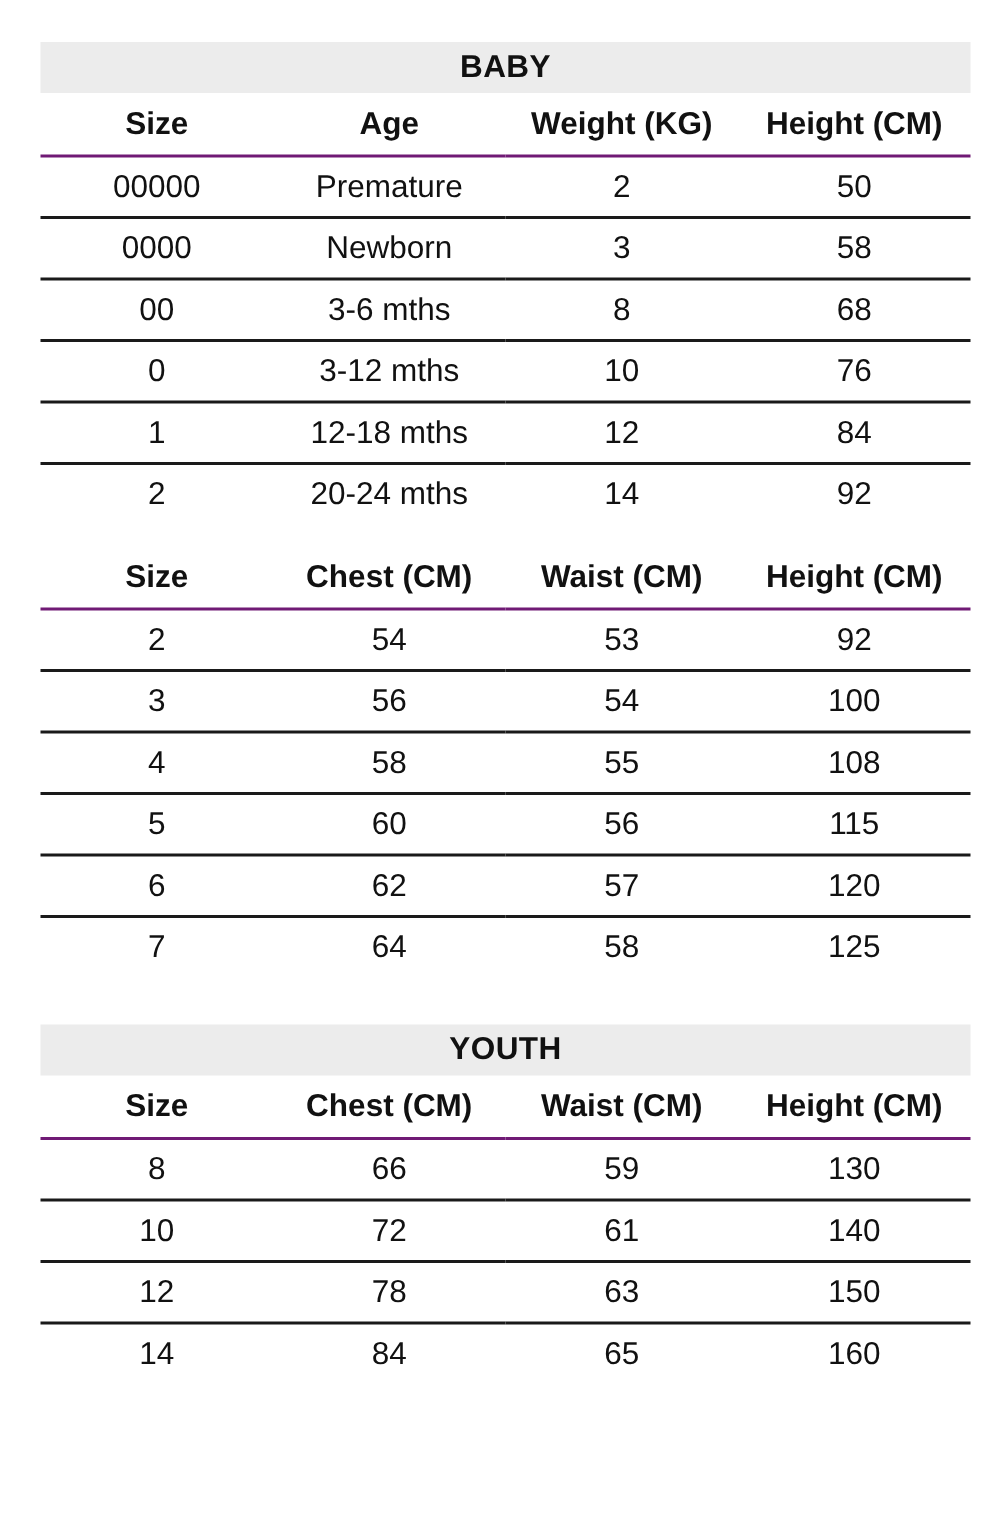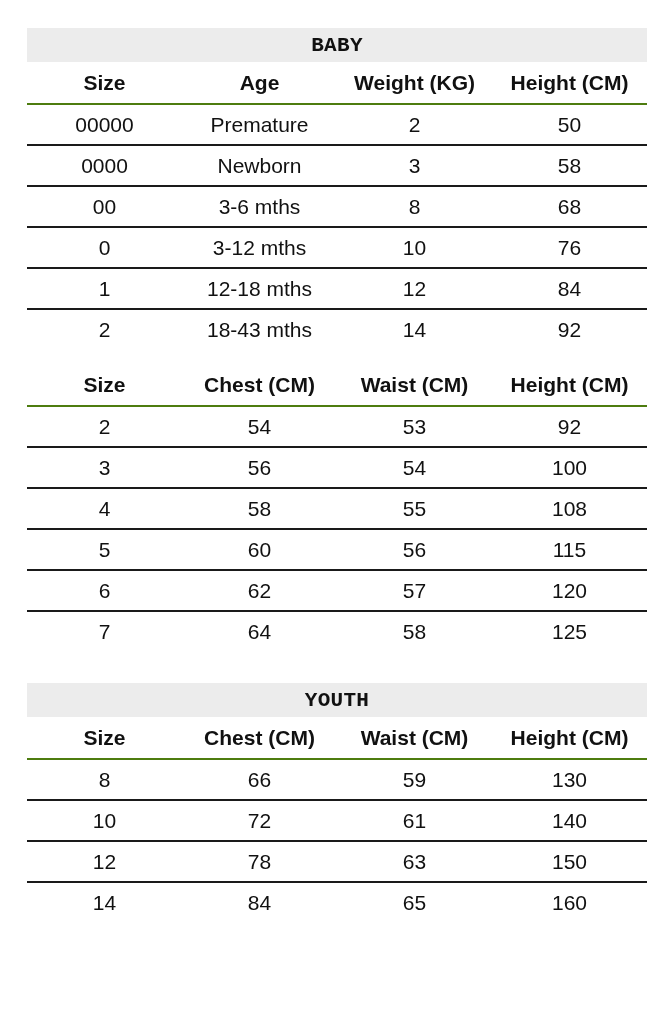--- a/index.html
+++ b/index.html
@@ -22,29 +22,28 @@
   }
   table.size-table col { width: 25%; }
   .section-title-cell {
     background: #ececec;
     font-weight: bold;
     font-size: 21px;
     text-align: center;
     height: 34px;
     vertical-align: middle;
     letter-spacing: 0.3px;
-    font-family: Liberation Mono, monospace;
   }
   tr.head-row th {
     font-weight: bold;
     font-size: 21px;
     text-align: center;
     height: 42px;
     vertical-align: middle;
-    border-bottom: 2px solid #4d7c0f;
+    border-bottom: 2px solid #701a75;
   }
   tr.data-row td {
     font-weight: normal;
     font-size: 21px;
     text-align: center;
     height: 41px;
     vertical-align: middle;
     border-bottom: 2px solid #1a1a1a;
   }
   tr.data-row:last-child td { border-bottom: none; }
@@ -98,21 +97,21 @@
         <td>76</td>
       </tr>
       <tr class="data-row">
         <td>1</td>
         <td>12-18 mths</td>
         <td>12</td>
         <td>84</td>
       </tr>
       <tr class="data-row">
         <td>2</td>
-        <td>18-43 mths</td>
+        <td>20-24 mths</td>
         <td>14</td>
         <td>92</td>
       </tr>
     </tbody>
   </table>
 
   <table class="size-table t2">
     <colgroup>
         <col>
         <col>

